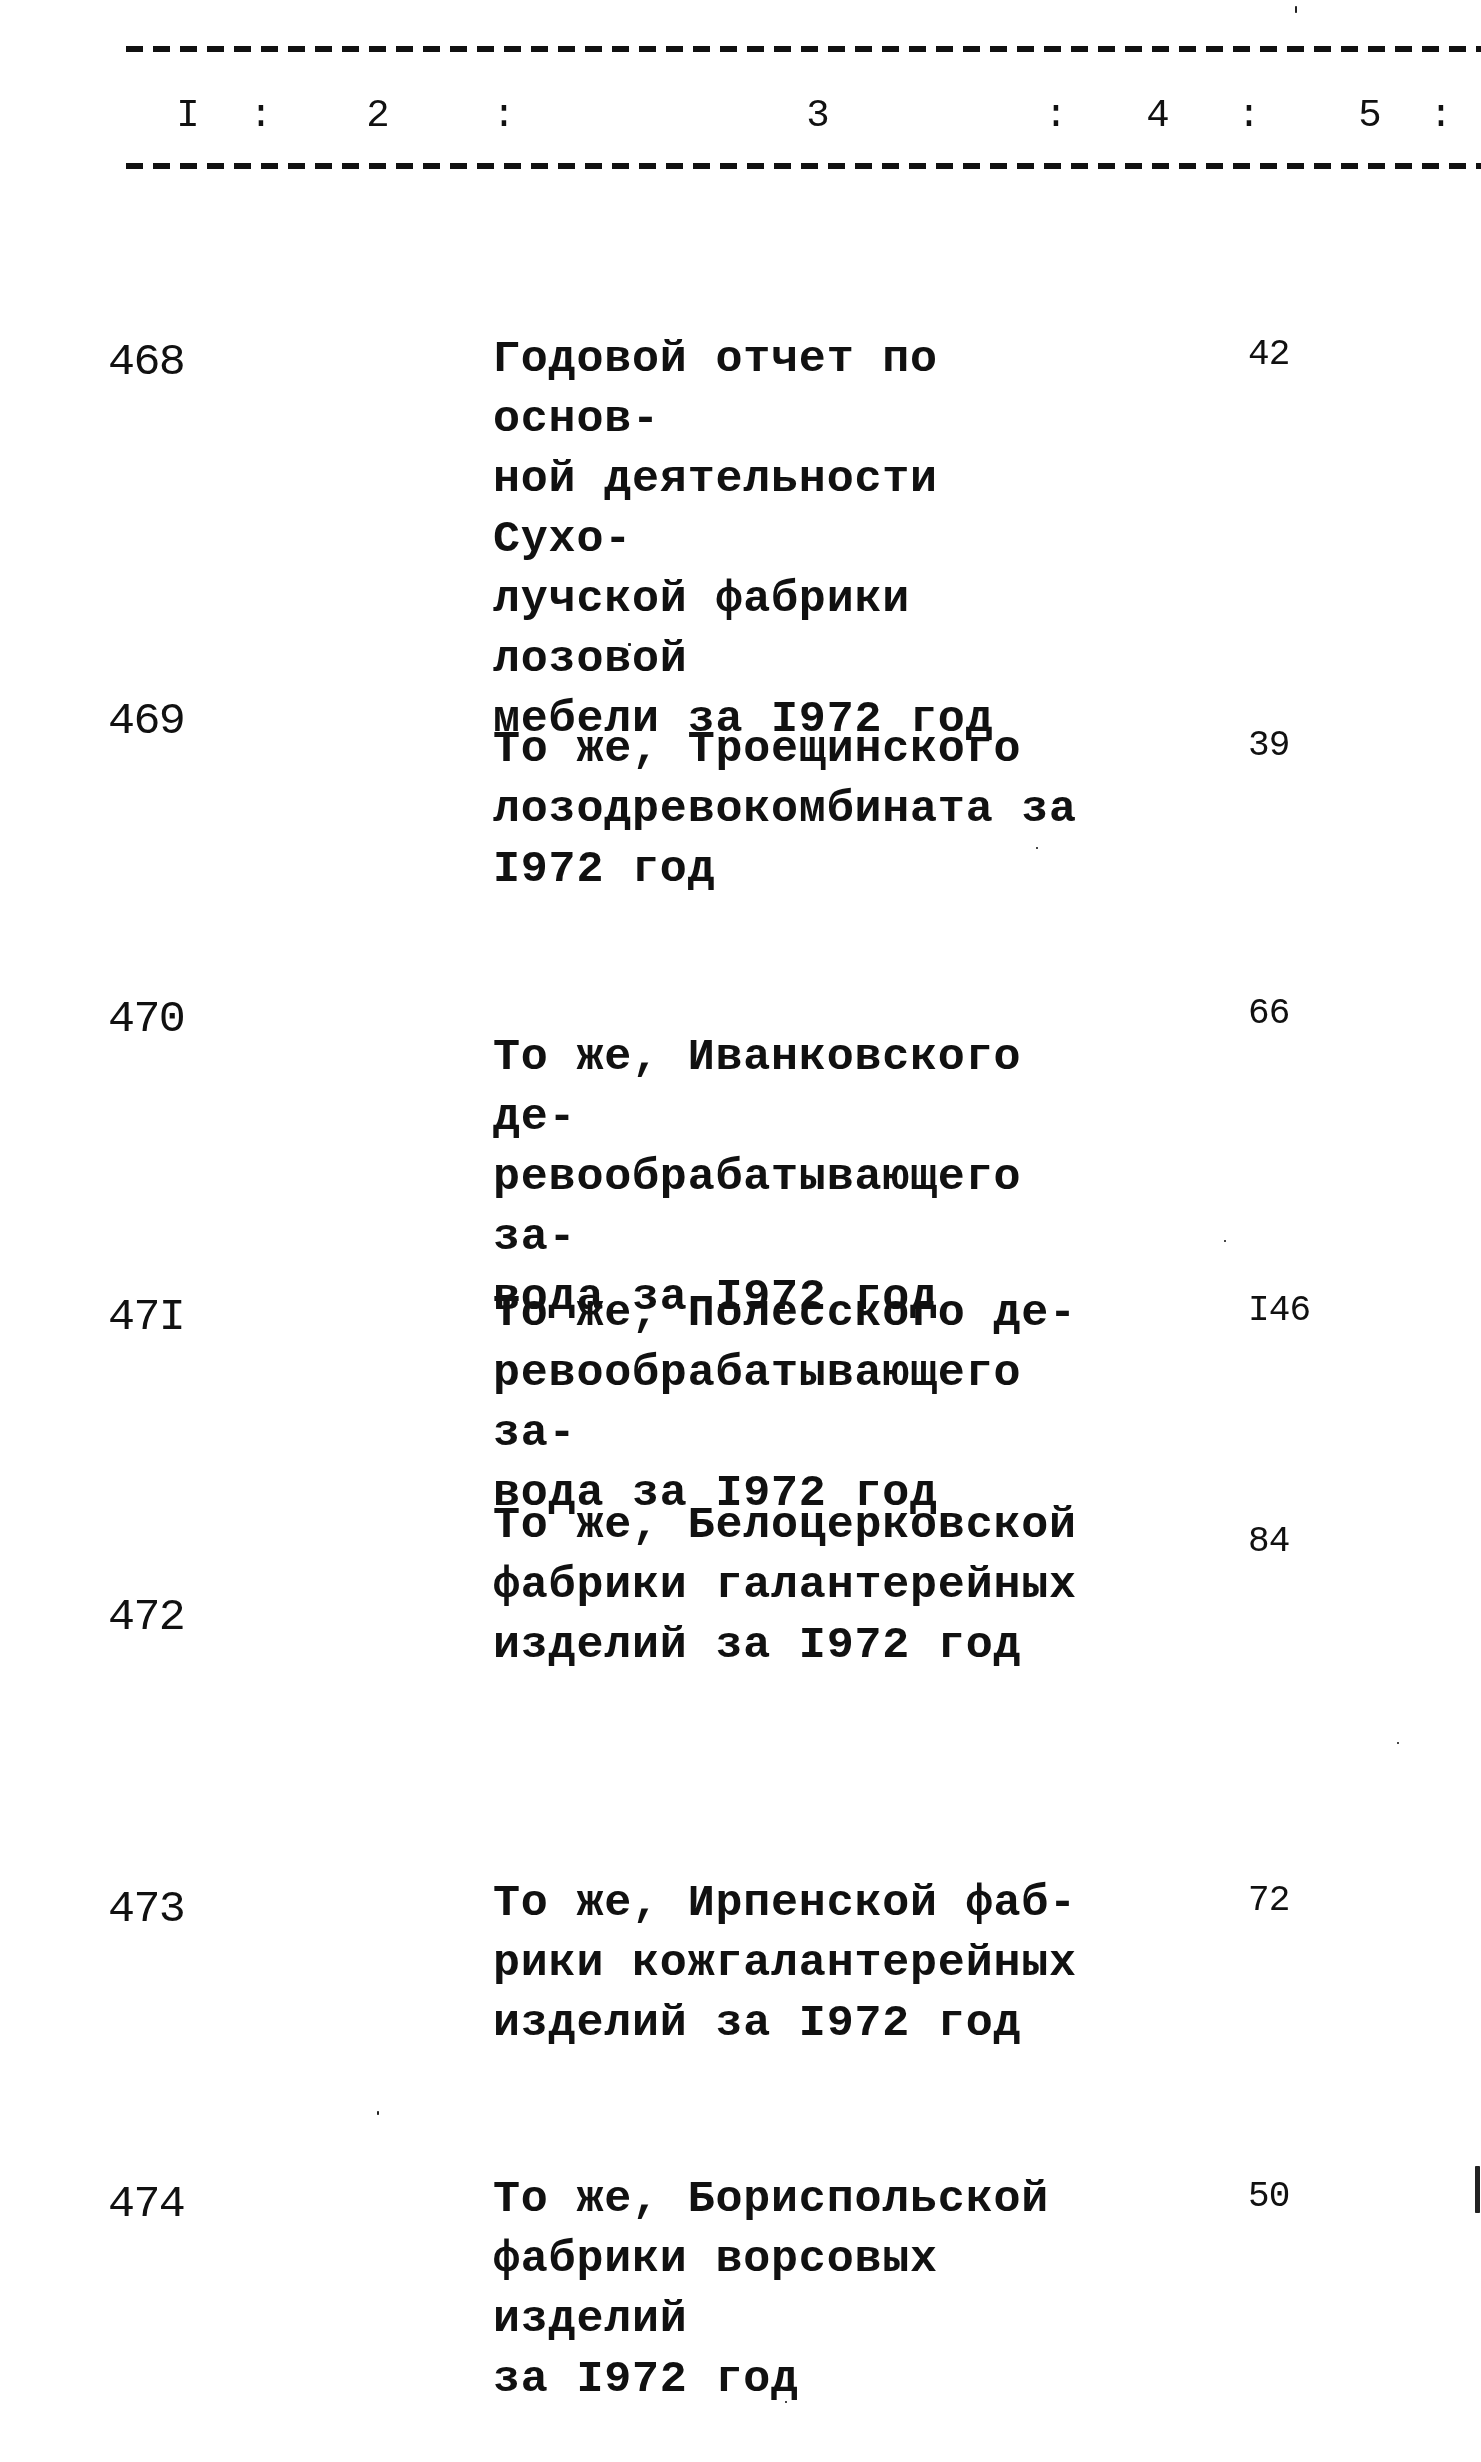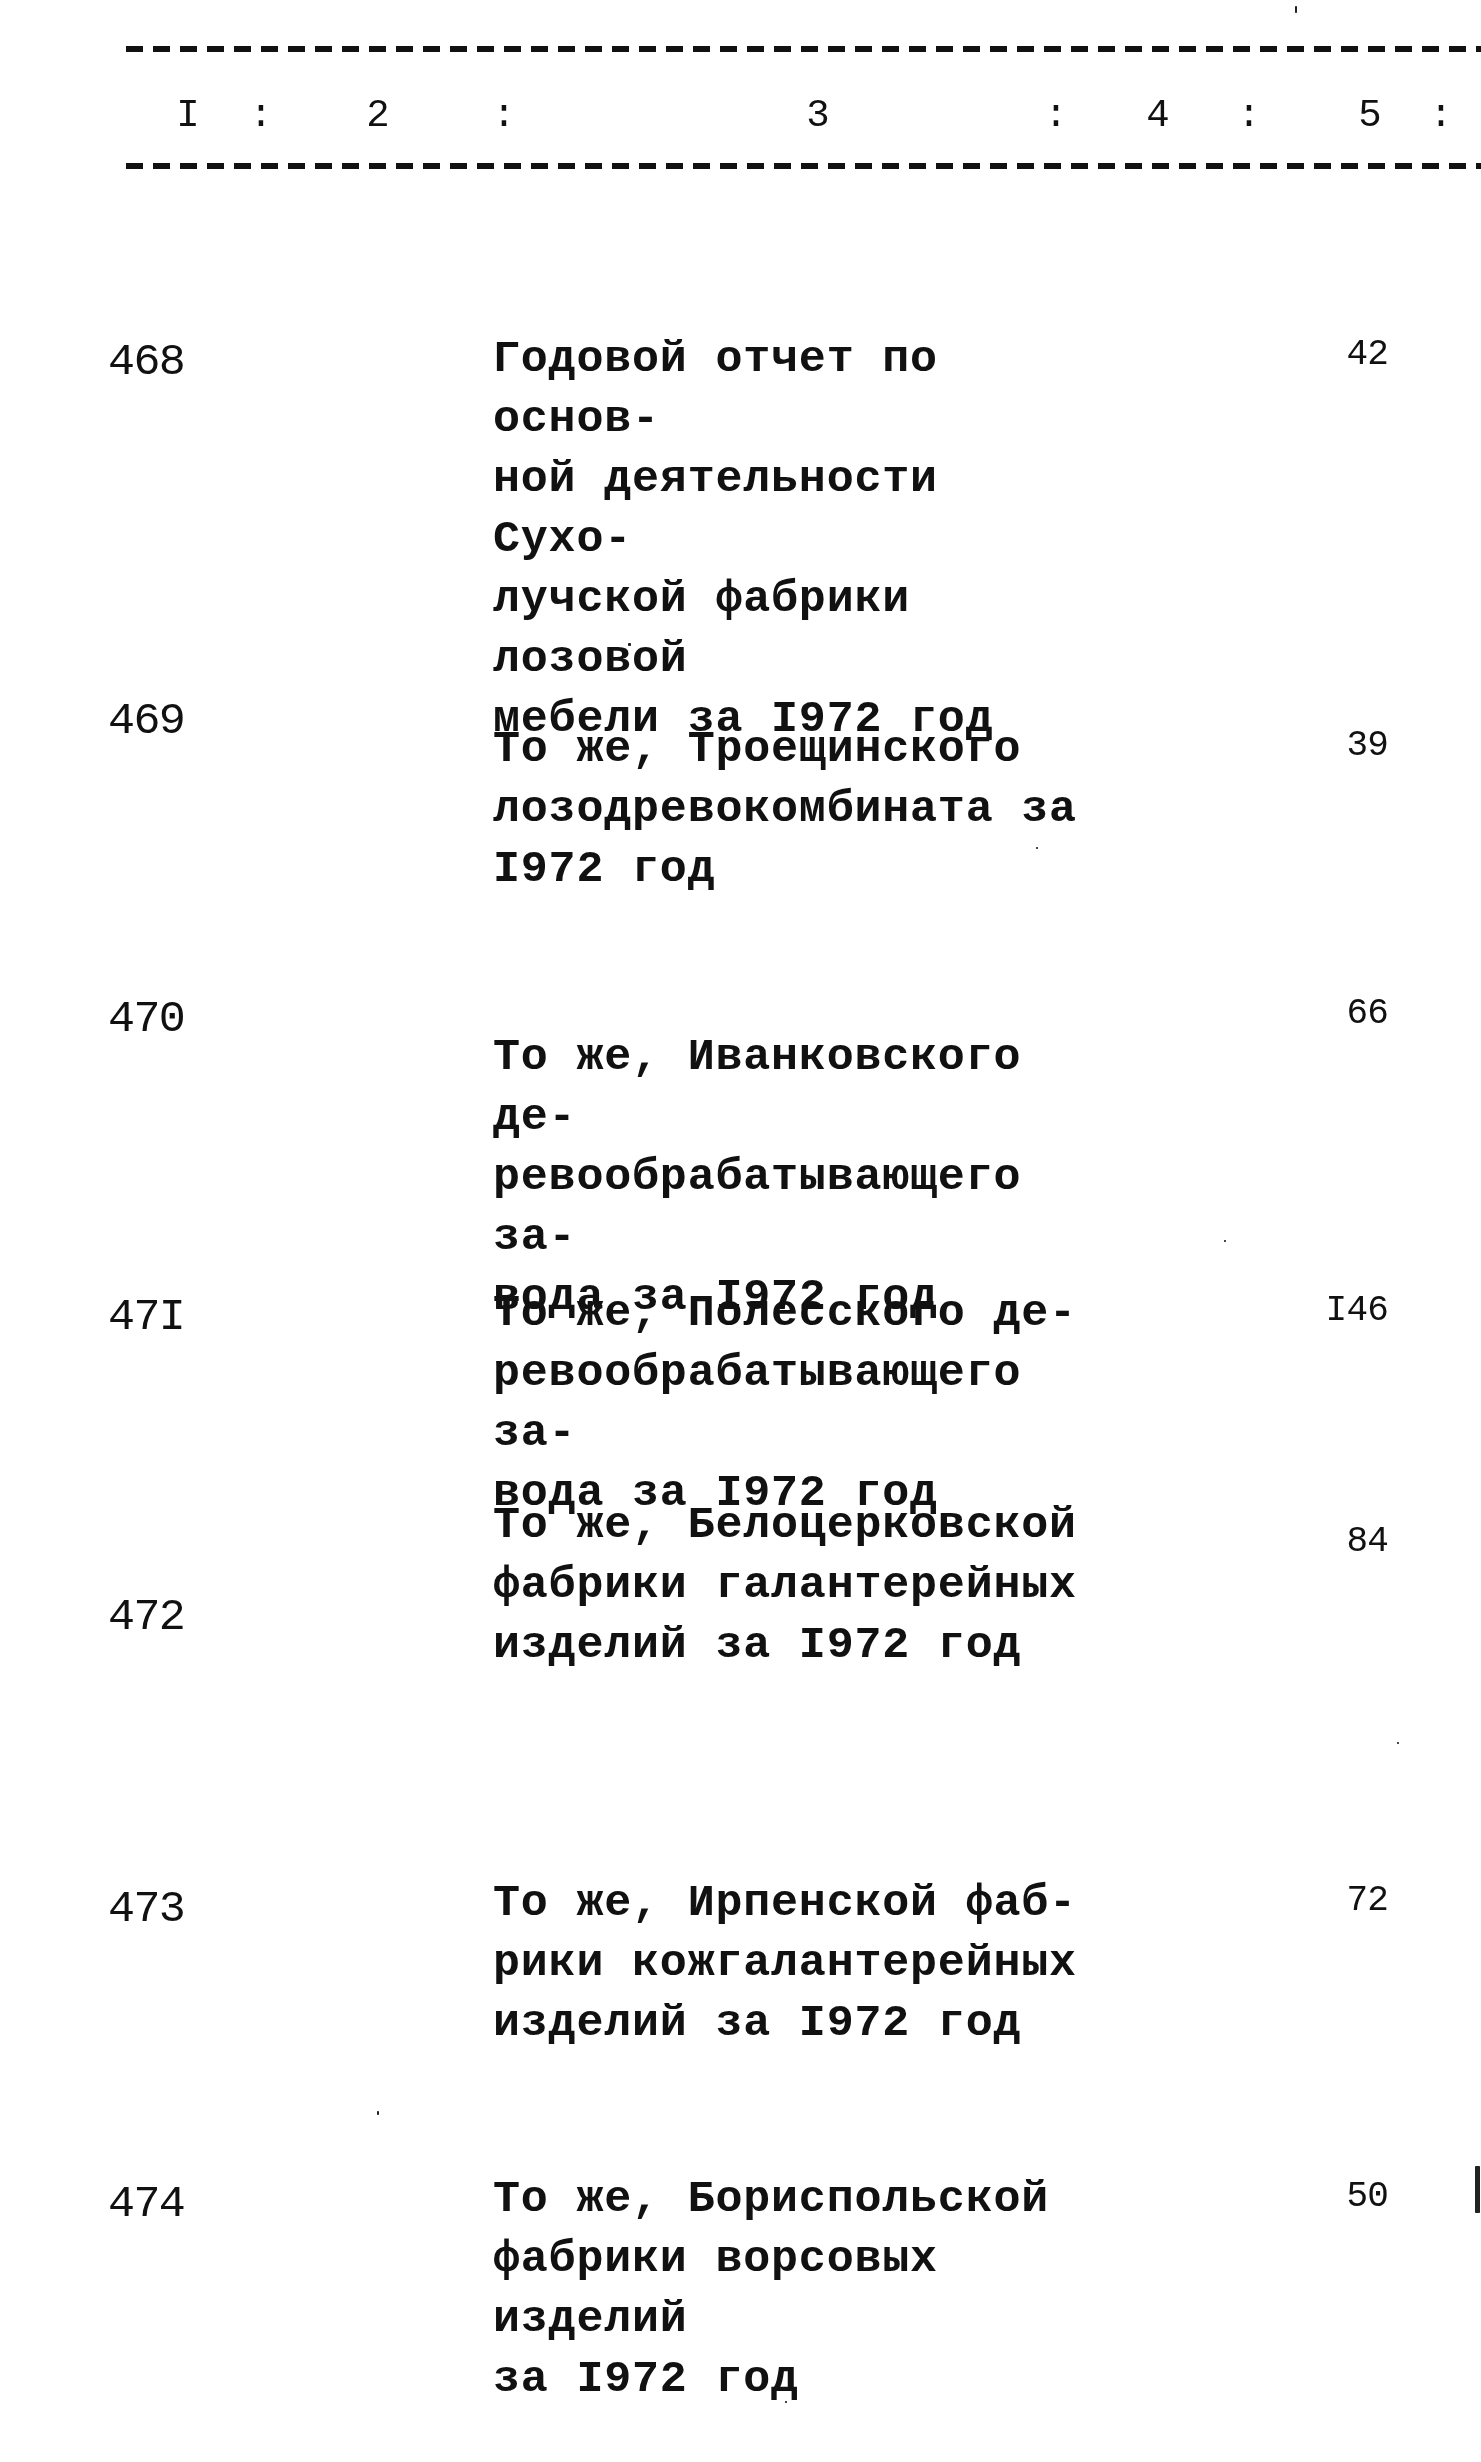--- a/index.html
+++ b/index.html
@@ -20,21 +20,21 @@
   }
   .row-num {
     position: absolute; left: 108px; font-size: 45px; line-height: 60px;
     letter-spacing: -1.6px;
   }
   .row-desc {
     position: absolute; left: 493px; width: 596px; font-size: 45px; line-height: 60px;
     white-space: pre-line; font-weight: bold; letter-spacing: 0.8px;
   }
   .row-qty {
-    position: absolute; left: 1248px; width: 140px; text-align: right;
+    position: absolute; left: 1248px; width: 140px; 
     font-size: 36px; line-height: 60px; letter-spacing: -0.8px;
   }
   .speck { position: absolute; background: #222; border-radius: 0.8px; }
 </style>
 </head>
 <body>
 
 <div>
   <div class="dash-line dash-top"></div>
 

